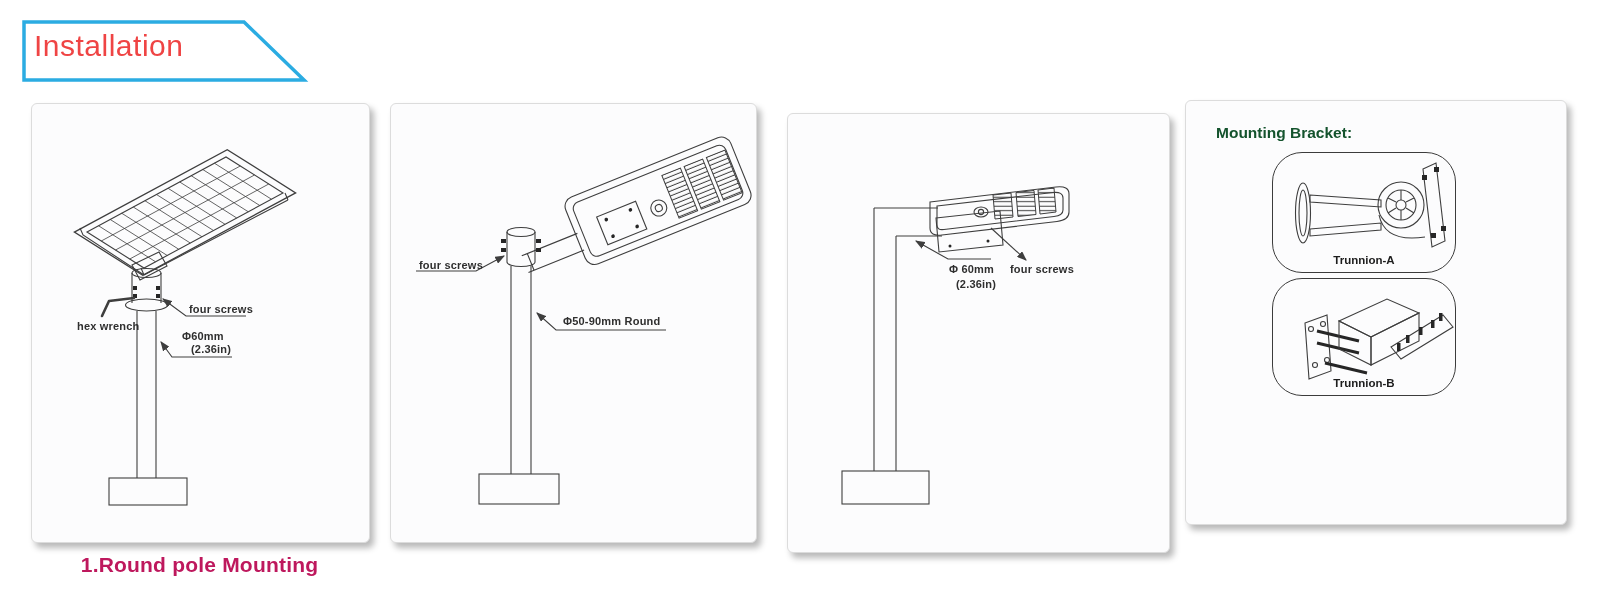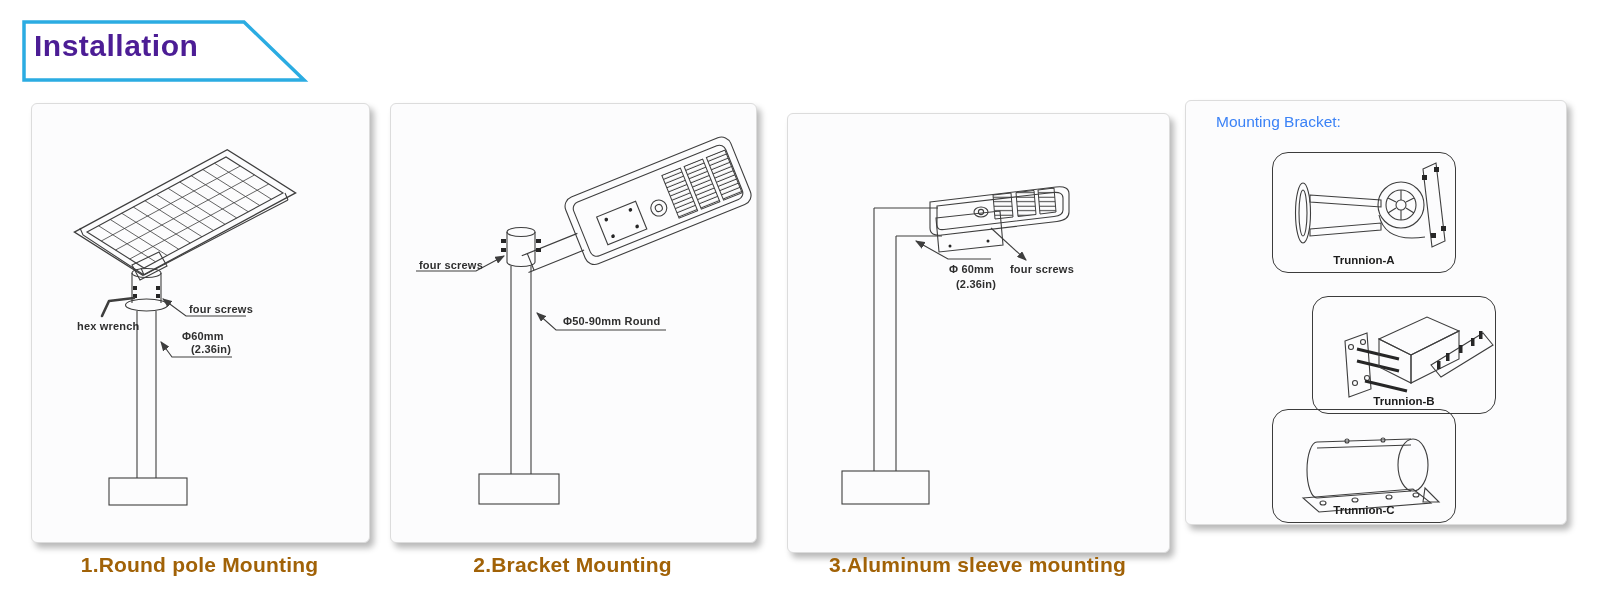--- a/index.html
+++ b/index.html
@@ -1,42 +1,42 @@
 <!DOCTYPE html>
 <html><head>
 <meta charset="utf-8">
 <style>
   html,body{margin:0;padding:0;background:#fff;}
   .stage{position:relative;width:1600px;height:600px;background:#ffffff;overflow:hidden;
          font-family:"Liberation Sans",sans-serif;}
   
   .header{position:absolute;left:20px;top:16px;width:300px;height:70px;}
   .header svg{position:absolute;left:0;top:0;}
-  .header-title{position:absolute;left:14px;top:13px;font-size:30px;font-weight:700;
-                color:#4c1d95;letter-spacing:0.5px;}
+  .header-title{position:absolute;left:14px;top:13px;font-size:30px;font-weight:400;
+                color:#ef4444;letter-spacing:0.5px;}
   
   .panel{position:absolute;background:#fcfcfd;border:1px solid #dcdcdc;border-radius:6px;
          box-shadow:4px 5px 6px rgba(0,0,0,0.28);}
   .p1{left:31px;top:103px;width:337px;height:438px;}
   .p2{left:390px;top:103px;width:365px;height:438px;}
   .p3{left:787px;top:113px;width:381px;height:438px;}
   .p4{left:1185px;top:100px;width:380px;height:423px;}
   .panel svg.art{position:absolute;left:0;top:0;}
   .lbl{position:absolute;font-size:11px;font-weight:700;color:#2f2f2f;white-space:nowrap;
        letter-spacing:0.2px;}
-  .caption{position:absolute;top:553px;font-size:21px;font-weight:700;color:#a16207;
+  .caption{position:absolute;top:553px;font-size:21px;font-weight:700;color:#be185d;
            text-align:center;letter-spacing:0.2px;}
   .cap1{left:31px;width:337px;}
   .cap2{left:390px;width:365px;}
   .cap3{left:787px;width:381px;}
-  .p4-title{position:absolute;left:30px;top:12px;font-size:15.5px;font-weight:400;color:#3b82f6;}
+  .p4-title{position:absolute;left:30px;top:23px;font-size:15.5px;font-weight:700;color:#14532d;}
   .bracket-box{position:absolute;left:86px;width:182px;border:1.4px solid #3c3c3c;
-               border-radius:16px;background:transparent;}
+               border-radius:30px;background:transparent;}
   .boxA{top:51px;height:119px;}
-  .boxB{top:195px;height:116px;margin-left:40px;}
+  .boxB{top:177px;height:116px;}
   .boxC{top:308px;height:112px;}
   .bracket-box svg{position:absolute;left:0;top:0;}
   .bracket-label{position:absolute;left:0;bottom:6px;width:100%;text-align:center;
                  font-size:11.5px;font-weight:700;color:#1d1d1d;}
   .ln{stroke:#3e3e3e;fill:none;stroke-width:1.1;}
   .fl{fill:#262626;stroke:none;}
 </style>
 </head>
 <body>
 
@@ -209,35 +209,17 @@
         <polygon class="ln" points="118,68 170,36 180,48 128,80"></polygon>
         <rect class="fl" x="133" y="56" width="3.5" height="8"></rect>
         <rect class="fl" x="146" y="48" width="3.5" height="8"></rect>
         <rect class="fl" x="158" y="41" width="3.5" height="8"></rect>
         <rect class="fl" x="166" y="34" width="3.5" height="8"></rect>
         <rect class="fl" x="124" y="64" width="3.5" height="8"></rect>
       </svg>
       <div class="bracket-label">Trunnion-B</div>
     </div>
 
-    <div class="bracket-box boxC">
-      <svg width="182" height="112" viewBox="0 0 182 112">
-        <path class="ln" d="M44,32 L138,29 M44,38 L138,35"></path>
-        <ellipse class="ln" cx="140" cy="55" rx="15" ry="26"></ellipse>
-        <path class="ln" d="M44,32 A10,28 0 0 0 44,88 L138,81"></path>
-        <polygon class="ln" points="30,88 140,79 158,93 46,102"></polygon>
-        <ellipse class="ln" cx="50" cy="93" rx="3" ry="2"></ellipse>
-        <ellipse class="ln" cx="82" cy="90" rx="3" ry="2"></ellipse>
-        <ellipse class="ln" cx="116" cy="87" rx="3" ry="2"></ellipse>
-        <ellipse class="ln" cx="143" cy="85" rx="3" ry="2"></ellipse>
-        <circle class="ln" cx="74" cy="31" r="2"></circle>
-          <circle class="ln" cx="110" cy="30" r="2"></circle>
-        <polygon class="ln" points="152,78 166,92 150,92"></polygon>
-      </svg>
-      <div class="bracket-label">Trunnion-C</div>
-    </div>
   </section>
 
   <div class="caption cap1">1.Round pole Mounting</div>
-  <div class="caption cap2">2.Bracket Mounting</div>
-  <div class="caption cap3">3.Aluminum sleeve mounting</div>
 
 </div>
 
 </body></html>

